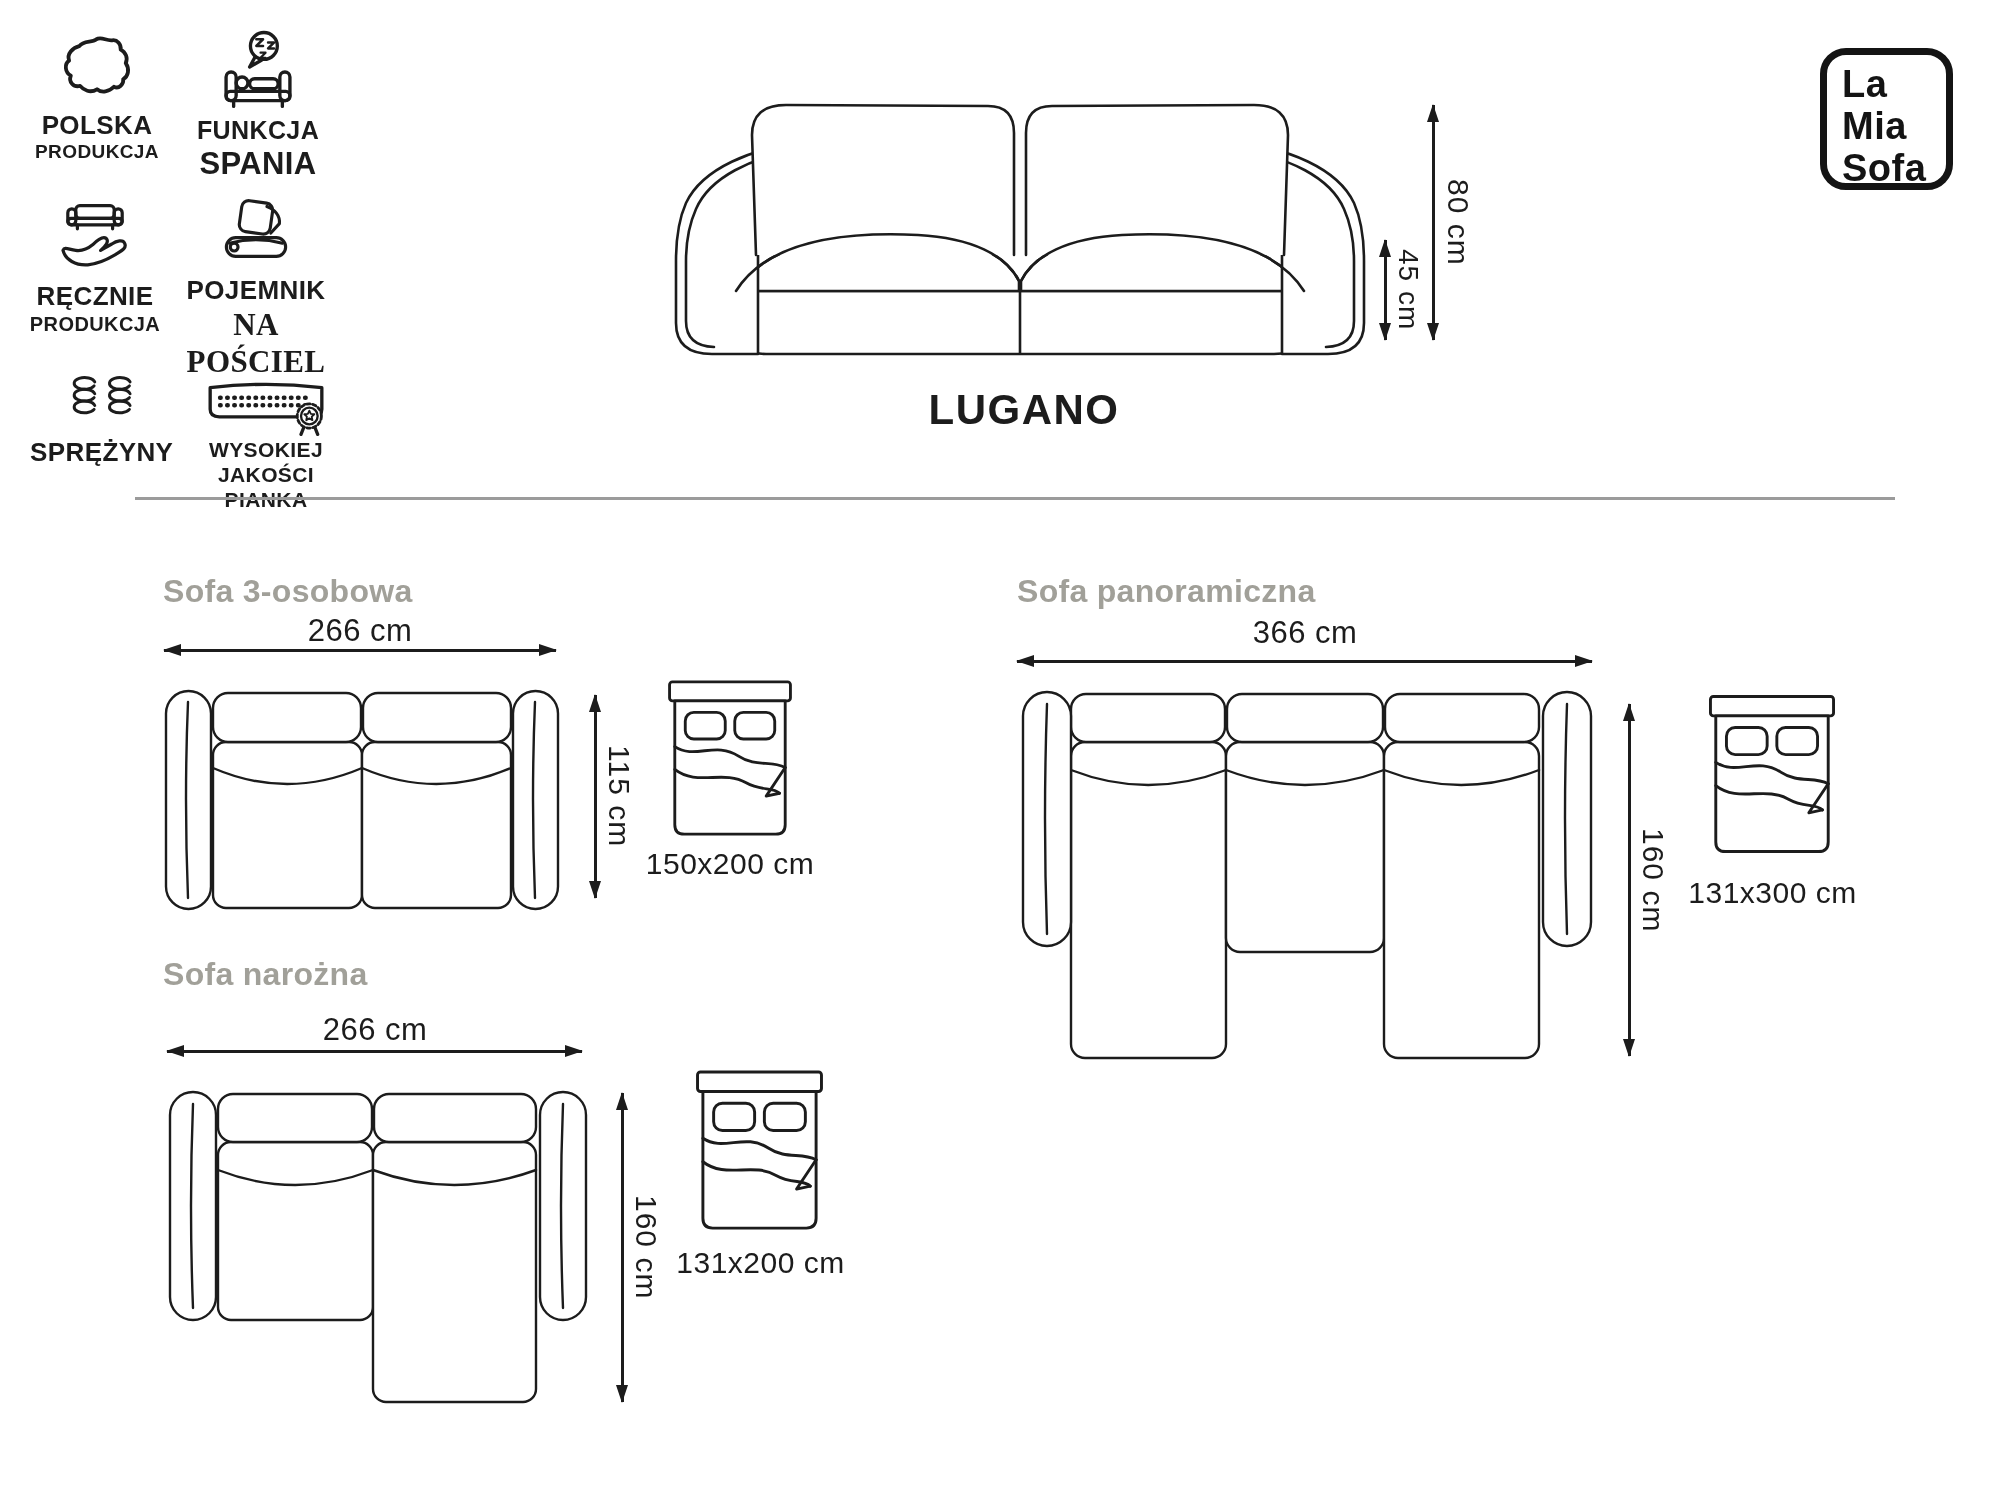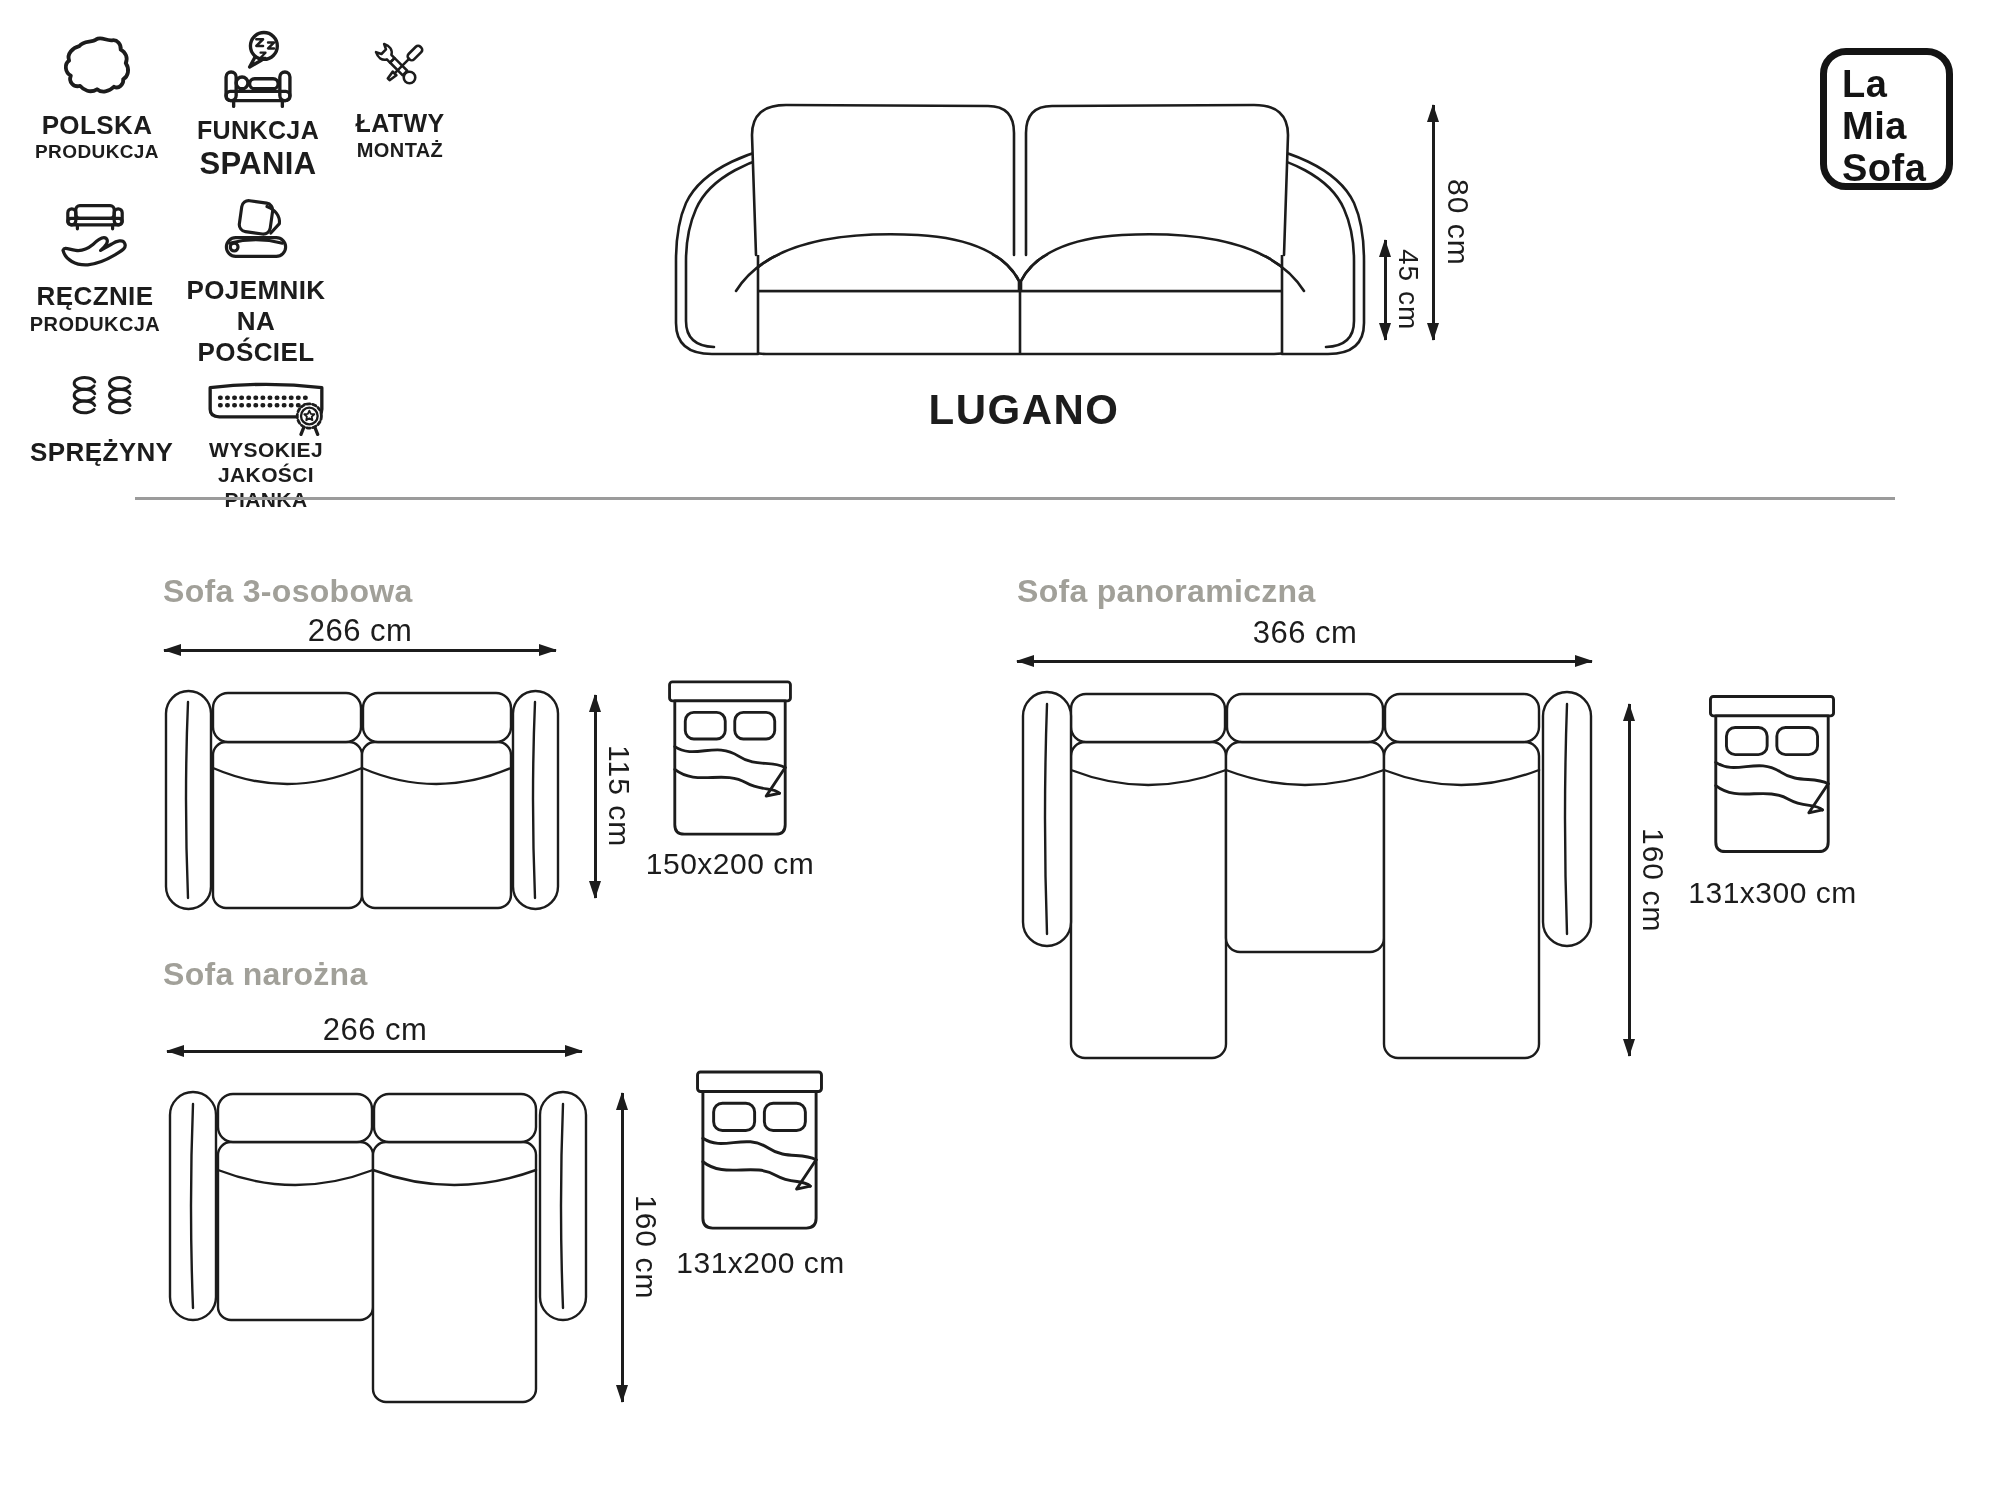--- a/index.html
+++ b/index.html
@@ -60,36 +60,20 @@
       <rect x="76" y="50" width="12" height="34" rx="6"></rect>
       <rect x="12" y="73" width="76" height="11" rx="5"></rect>
       <circle cx="31" cy="63" r="7"></circle>
       <rect x="40" y="58" width="34" height="12" rx="6"></rect>
       <path d="M21 84 v7 M79 84 v7"></path>
     </svg>
     <div class="fl1" style="font-size:25px;">FUNKCJA</div>
     <div class="fl2" style="font-size:31px;">SPANIA</div>
   </div>
 
-  <div class="feature art" style="left:332px;top:36px;width:136px;">
-    <svg width="64" height="64" viewBox="0 0 100 100" fill="none" stroke="currentColor" stroke-width="4" stroke-linejoin="round" stroke-linecap="round" style="margin-bottom:9px;">
-      <g transform="rotate(45 50 50)">
-        <rect x="44" y="4" width="12" height="26" rx="5"></rect>
-        <path d="M50 30 V62"></path>
-        <path d="M46 62 h8 l-2 13 h-4 Z"></path>
-      </g>
-      <g transform="rotate(-45 50 50)">
-        <path d="M41 6 C37 14 38 22 45 26 L45 33 L55 33 L55 26 C62 22 63 14 59 6 L55 14 L45 14 Z"></path>
-        <rect x="45" y="33" width="10" height="28"></rect>
-        <circle cx="50" cy="71" r="9"></circle>
-      </g>
-    </svg>
-    <div class="fl1" style="font-size:25px;">ŁATWY</div>
-    <div class="fl2" style="font-size:20px;">MONTAŻ</div>
-  </div>
 
   <div class="feature art" style="left:20px;top:198px;width:150px;">
     <svg width="80" height="76" viewBox="0 0 100 92" fill="none" stroke="currentColor" stroke-width="4" stroke-linejoin="round" stroke-linecap="round" style="margin-bottom:8px;">
       <rect x="26" y="8" width="48" height="16" rx="5"></rect>
       <rect x="16" y="12" width="10" height="20" rx="5"></rect>
       <rect x="74" y="12" width="10" height="20" rx="5"></rect>
       <rect x="16" y="24" width="68" height="8" rx="4"></rect>
       <path d="M28 32 v5 M72 32 v5"></path>
       <path d="M10 64 C13 76 26 83 41 82 C54 81 66 75 76 69 C84 64 90 61 87 55 C85 50 77 52 71 56 L57 64 C63 59 68 53 64 49 C60 46 53 51 47 57 C41 62 34 65 26 64 C17 63 12 59 10 64 Z"></path>
     </svg>
@@ -99,21 +83,21 @@
 
   <div class="feature art" style="left:176px;top:196px;width:160px;">
     <svg width="78" height="74" viewBox="0 0 100 92" fill="none" stroke="currentColor" stroke-width="4" stroke-linejoin="round" stroke-linecap="round" style="margin-bottom:6px;">
       <path d="M64 12 C74 16 81 24 80 34 L69 46"></path>
       <rect x="30" y="6" width="40" height="40" rx="9" transform="rotate(8 50 26)"></rect>
       <rect x="12" y="52" width="76" height="24" rx="12"></rect>
       <path d="M16 59 Q50 50 84 59"></path>
       <circle cx="22" cy="64" r="5"></circle>
     </svg>
     <div class="fl1" style="font-size:26px;">POJEMNIK</div>
-    <div class="fl2" style="font-size:26px;">NA POŚCIEL</div>
+    <div class="fl2" style="font-size:31px;font-family:Liberation Serif, serif;">NA POŚCIEL</div>
   </div>
 
   <div class="feature art" style="left:30px;top:366px;width:140px;">
     <svg width="68" height="62" viewBox="0 0 104 74" fill="none" stroke="currentColor" stroke-width="4.5" stroke-linejoin="round" stroke-linecap="round" style="margin-bottom:10px;">
       <g transform="translate(4,6)">
         <path d="M40 8 A16 9 0 1 0 39 14"></path>
         <path d="M40 26 A16 9 0 1 0 39 32"></path>
         <path d="M40 44 A16 9 0 1 0 39 50"></path>
       </g>
       <g transform="translate(58,6)">

